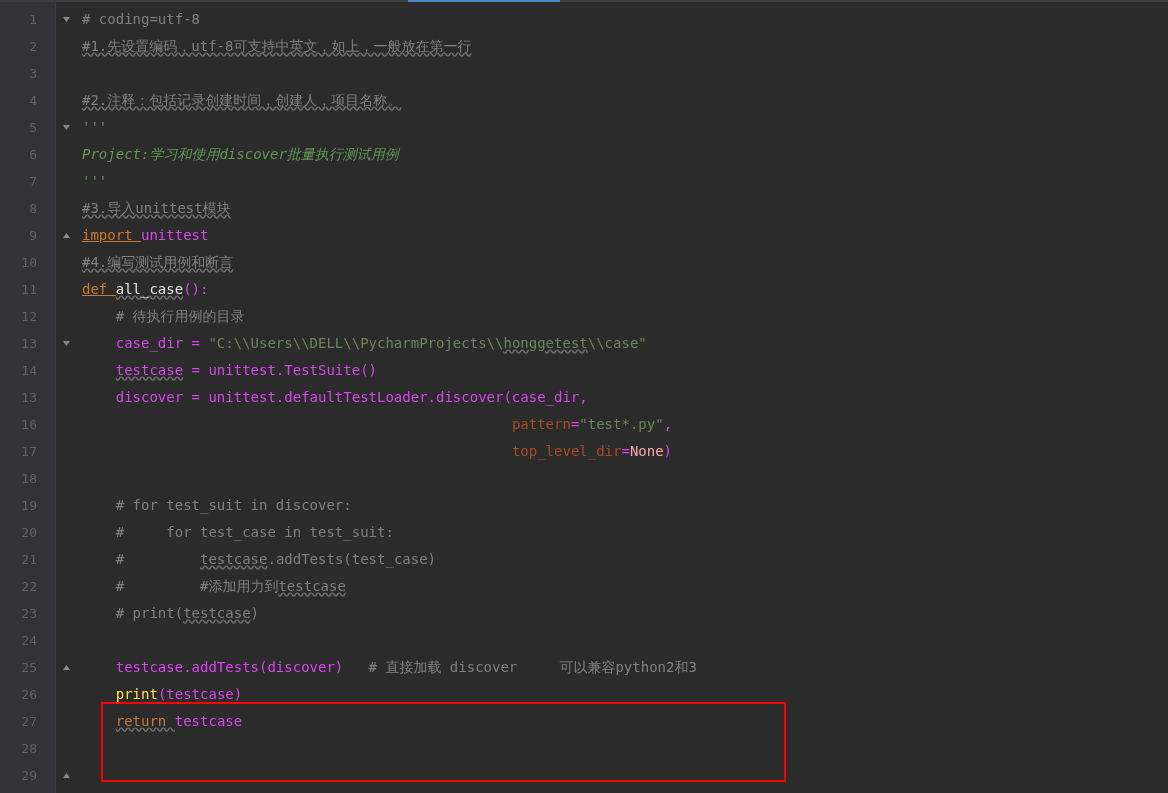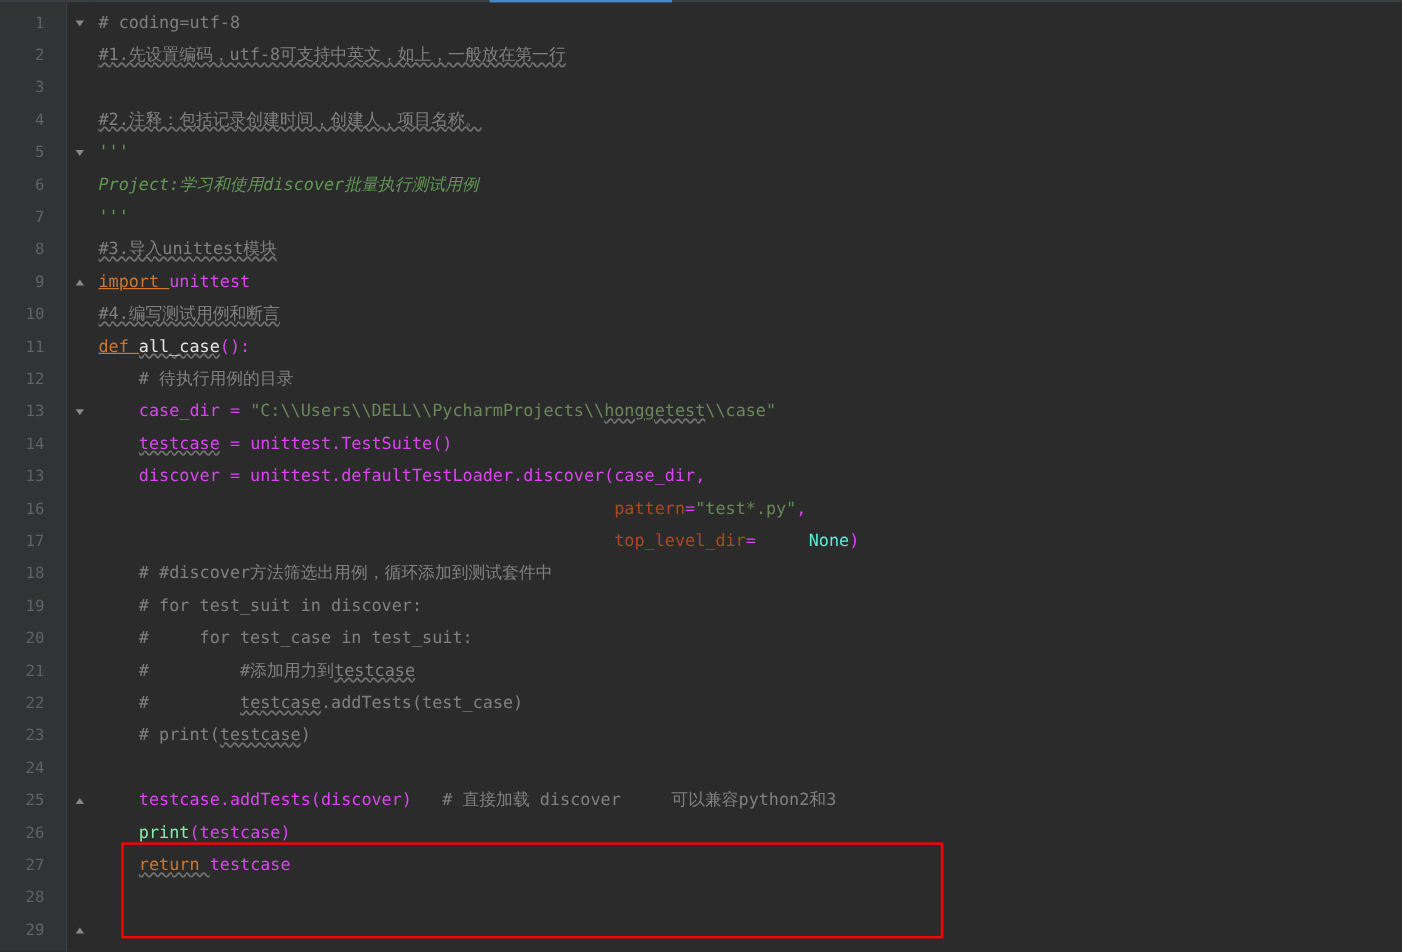--- a/index.html
+++ b/index.html
@@ -59,24 +59,24 @@
   line-height: 27px;
   white-space: pre;
   padding-left: 6px;
   font-family: 'Consolas', 'Monaco', monospace;
 }
 .c-comment { color: #808080; }
 .c-docstring { color: #629755; font-style: italic; }
 .c-keyword { color: #cc7832; text-decoration: underline; }
 .c-string { color: #6a8759; }
 .c-param { color: #aa4926; }
-.c-none { color: #5eead4; margin-left: 44px; }
+.c-none { color: #fca5a5; }
 .c-func { color: #e5e5e5; }
 .c-default { color: #d946ef; }
-.c-builtin { color: #86efac; margin-top: 15px; }
+.c-builtin { color: #fde047; margin-top: 15px; }
 .underline { text-decoration: underline; text-decoration-style: wavy; text-decoration-color: #707070; }
 .highlight-box {
   position: absolute;
   border: 2px solid #ff0000;
   background: rgba(255,0,0,0);
   pointer-events: none;
 }
 .top-border {
   height: 2px;
   background: #3c3f41;
@@ -197,24 +197,24 @@
       <div class="code-line"><span class="c-comment underline">#3.导入unittest模块</span></div>
       <div class="code-line"><span class="c-keyword">import </span><span class="c-default">unittest</span></div>
       <div class="code-line"><span class="c-comment underline">#4.编写测试用例和断言</span></div>
       <div class="code-line"><span class="c-keyword">def </span><span class="c-func underline">all_case</span><span class="c-default">():</span></div>
       <div class="code-line"><span class="c-default">    </span><span class="c-comment"># 待执行用例的目录</span></div>
       <div class="code-line"><span class="c-default">    case_dir = </span><span class="c-string">"C:\\Users\\DELL\\PycharmProjects\\</span><span class="c-string underline">honggetest</span><span class="c-string">\\case"</span></div>
       <div class="code-line"><span class="c-default">    </span><span class="c-default underline">testcase</span><span class="c-default"> = unittest.TestSuite()</span></div>
       <div class="code-line"><span class="c-default">    discover = unittest.defaultTestLoader.discover(case_dir</span><span class="c-default">,</span></div>
       <div class="code-line"><span class="c-default">                                                   </span><span class="c-param">pattern</span><span class="c-default">=</span><span class="c-string">"test*.py"</span><span class="c-default">,</span></div>
       <div class="code-line"><span class="c-default">                                                   </span><span class="c-param">top_level_dir</span><span class="c-default">=</span><span class="c-none">None</span><span class="c-default">)</span></div>
-      <div class="code-line"><span class="c-default">    </span><span class="c-comment"># #discover方法筛选出用例，循环添加到测试套件中</span></div>
+      <div class="code-line"><span class="c-default">    </span></div>
       <div class="code-line"><span class="c-default">    </span><span class="c-comment"># for test_suit in discover:</span></div>
       <div class="code-line"><span class="c-default">    </span><span class="c-comment">#     for test_case in test_suit:</span></div>
+      <div class="code-line"><span class="c-default">    </span><span class="c-comment">#         </span><span class="c-comment underline">testcase</span><span class="c-comment">.addTests(test_case)</span></div>
       <div class="code-line"><span class="c-default">    </span><span class="c-comment">#         #添加用力到</span><span class="c-comment underline">testcase</span></div>
-      <div class="code-line"><span class="c-default">    </span><span class="c-comment">#         </span><span class="c-comment underline">testcase</span><span class="c-comment">.addTests(test_case)</span></div>
       <div class="code-line"><span class="c-default">    </span><span class="c-comment"># print(</span><span class="c-comment underline">testcase</span><span class="c-comment">)</span></div>
       <div class="code-line"></div>
       <div class="code-line"><span class="c-default">    testcase.addTests(discover)   </span><span class="c-comment"># 直接加载 discover     可以兼容python2和3</span></div>
       <div class="code-line"><span class="c-default">    </span><span class="c-builtin">print</span><span class="c-default">(testcase)</span></div>
       <div class="code-line"><span class="c-default">    </span><span class="c-keyword underline">return </span><span class="c-default">testcase</span></div>
     </div>
 </div>
 
 </body></html>

